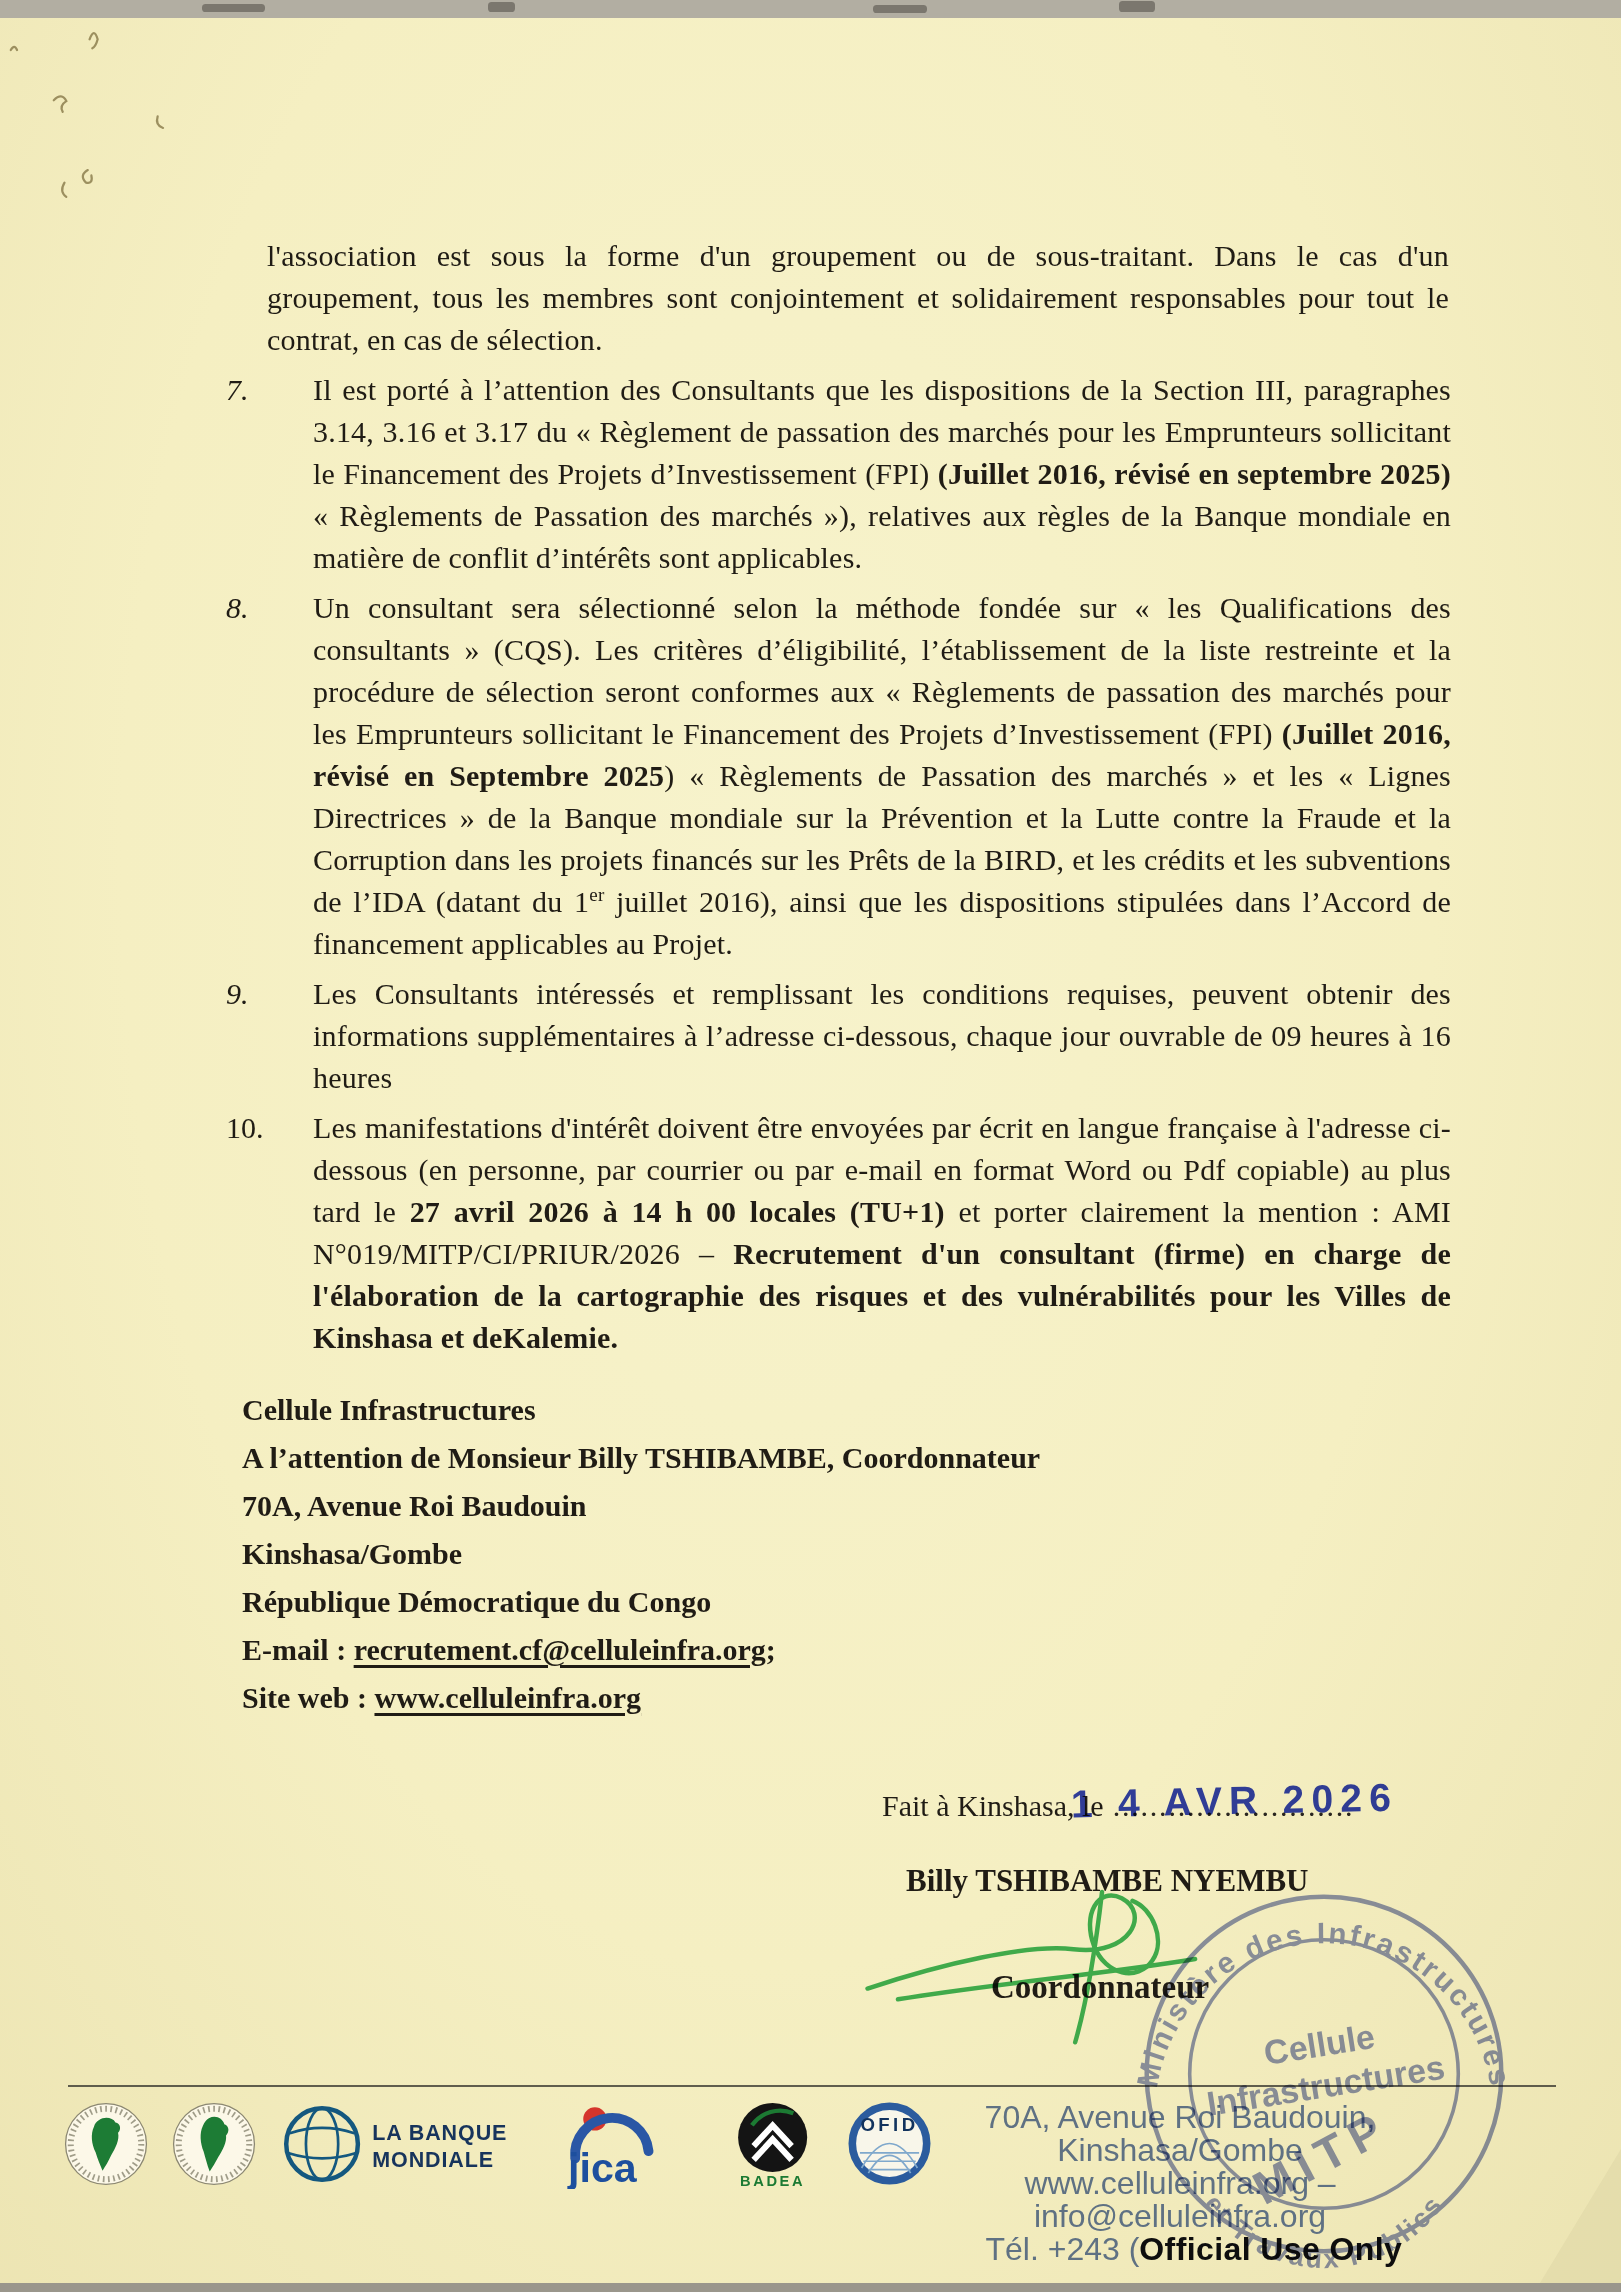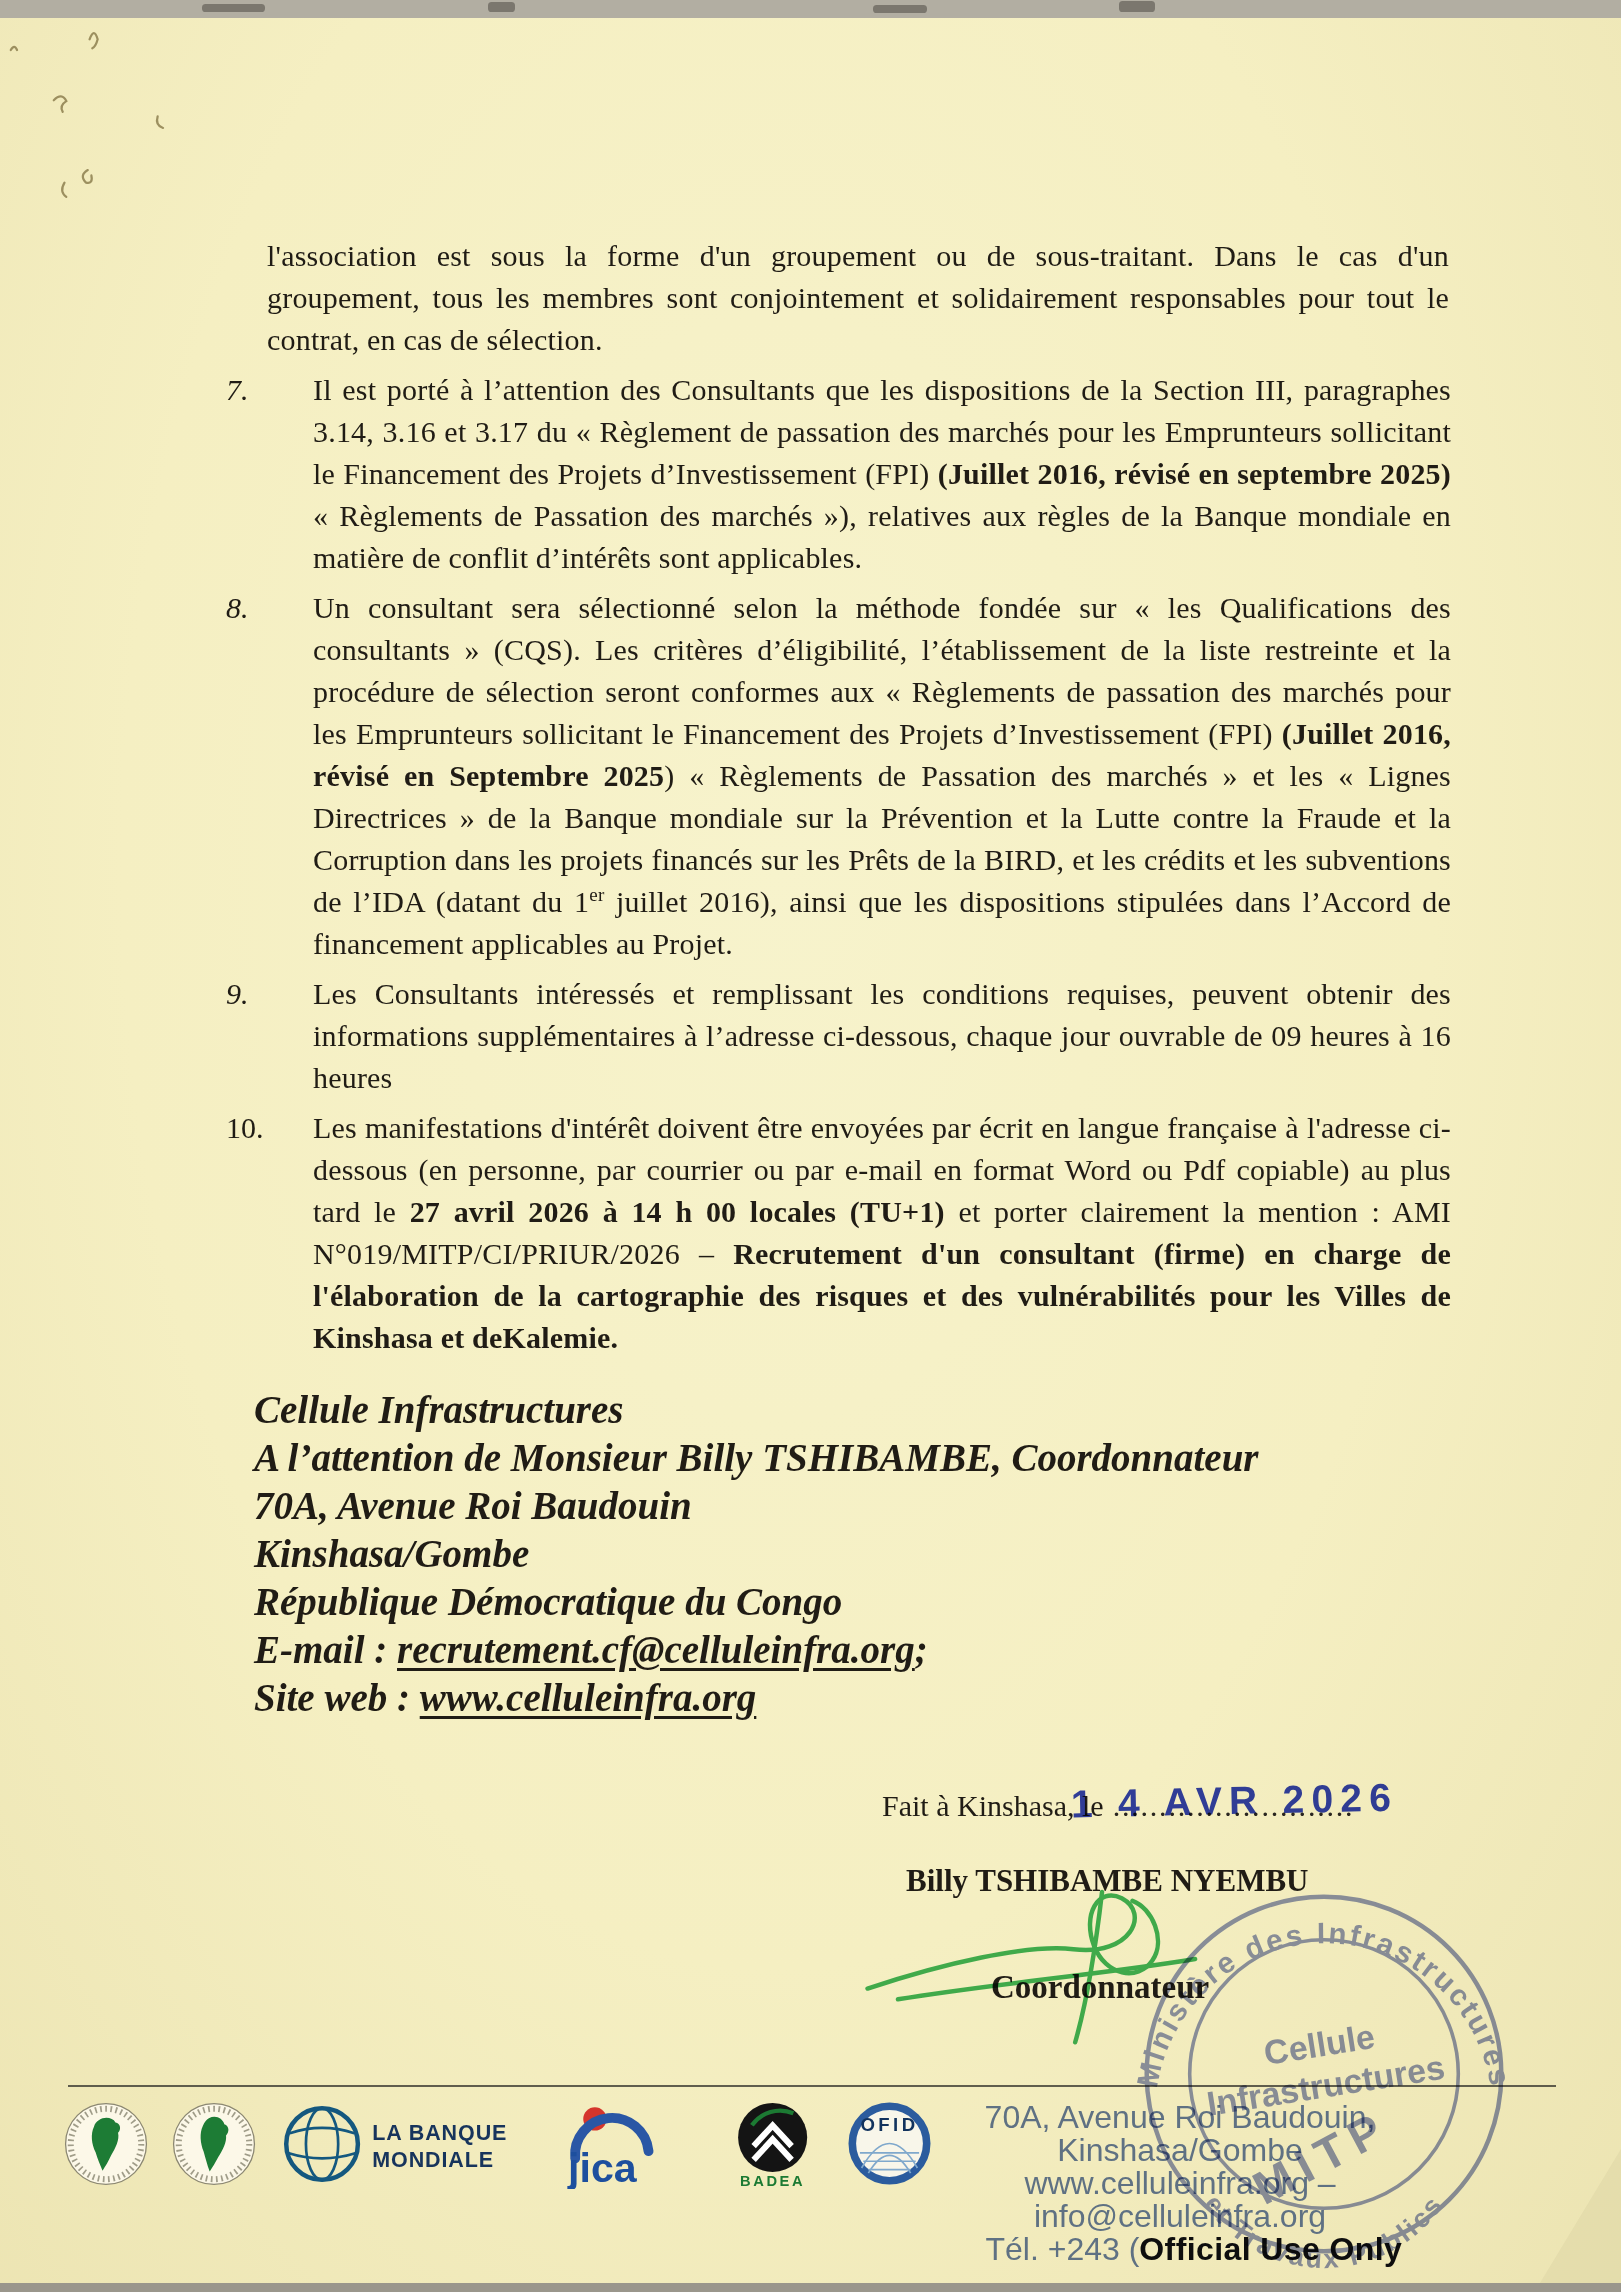--- a/index.html
+++ b/index.html
@@ -15,21 +15,21 @@
   .flow{position:absolute;top:235px;left:226px;width:1225px;}
   .para{font-size:30px;line-height:42px;text-align:justify;letter-spacing:0.2px;margin-left:46px;}
   .intro{margin:0 0 1.8px 41px;width:1182px;}
   .item{display:flex;margin-top:8px;}
   .num{flex:0 0 41px;font-size:30px;line-height:42px;}
   .num .it{font-style:italic;}
   .body{width:1182px;}
   .b{font-weight:bold;}
   .sup{vertical-align:super;font-size:19px;line-height:0;}
 
-  .contact{margin:27px 0 0 28px;font-weight:bold;font-size:39px;line-height:48px;font-style:italic;}
+  .contact{margin:27px 0 0 16px;font-weight:bold;font-size:30px;line-height:48px;}
   .ulink{text-decoration:underline;text-underline-offset:4.5px;}
 
   .fait{position:absolute;left:882px;top:1789px;font-size:30px;z-index:2;}
   .dots{margin-left:9px;letter-spacing:1.8px;color:#2a2620;}
   .datestamp{position:absolute;left:1071px;top:1779px;font-family:"Liberation Sans",sans-serif;
     font-weight:bold;font-size:39px;color:#2737c3;letter-spacing:7.2px;transform:rotate(-1.2deg);
     mix-blend-mode:multiply;opacity:.95;z-index:3;white-space:nowrap;}
   .signame{position:absolute;left:906px;top:1863px;font-weight:bold;font-size:31px;z-index:2;white-space:nowrap;}
   .sigtitle{position:absolute;left:991px;top:1969px;font-weight:bold;font-size:33px;z-index:2;}
   .sigsvg{position:absolute;left:862px;top:1874px;z-index:6;mix-blend-mode:multiply;}

